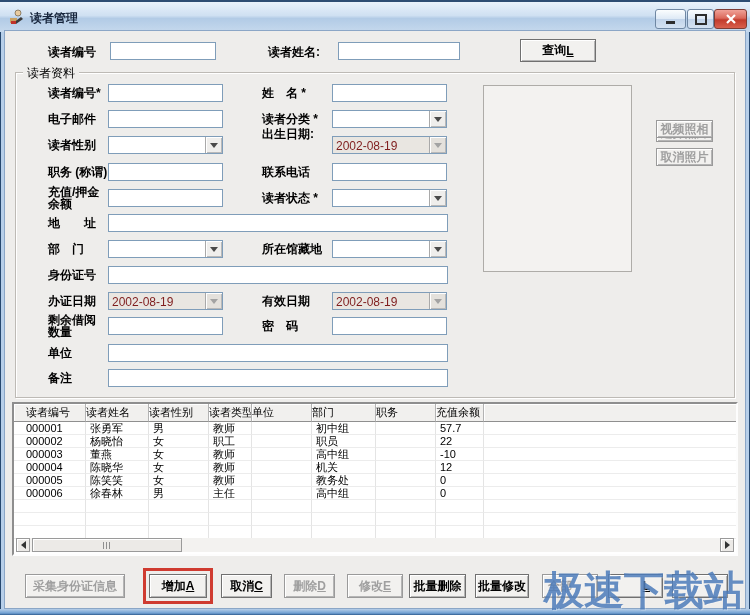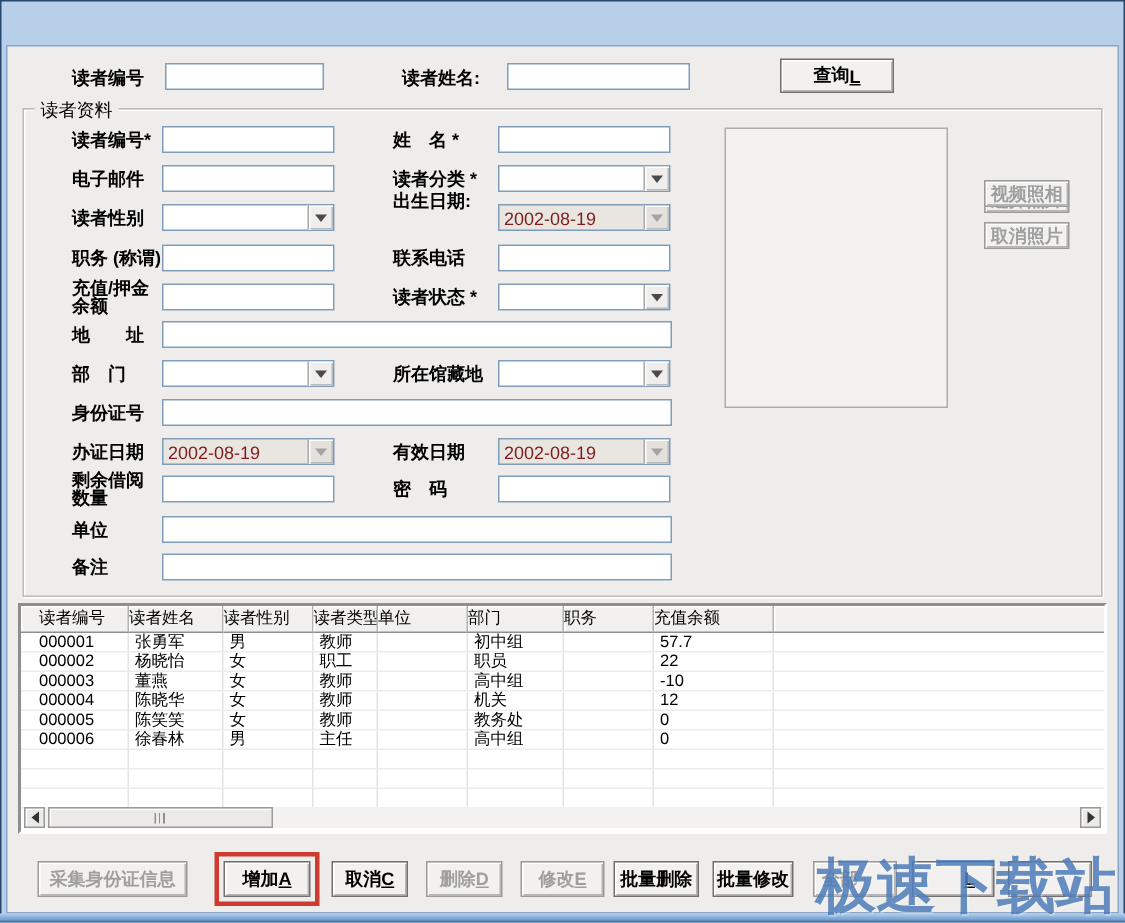--- a/index.html
+++ b/index.html
@@ -59,21 +59,21 @@
   .ghcell{box-sizing:border-box;height:18px;line-height:17px;font-size:11px;padding-left:0;
           background:#f1f0ee;border-right:1px solid #b3b3b3;border-bottom:1px solid #8f8f8f;
           box-shadow:inset 1px 1px 0 #fff;overflow:hidden;white-space:nowrap;}
   .grows{position:absolute;left:0;top:18px;right:0;}
   .grow{display:flex;height:13px;}
   .gcell{box-sizing:border-box;height:13px;line-height:12px;font-size:11px;padding-left:4px;
          border-right:1px solid #e4e4e4;border-bottom:1px solid #ececec;
          overflow:hidden;white-space:nowrap;}
   .c0{width:72px;padding-left:12px;}
   .c1{width:63px;}.c2{width:60px;}.c3{width:43px;}.c4{width:60px;}
-  .c5{width:64px;}.c6{width:60px;}.c7{width:80px;}
+  .c5{width:64px;}.c6{width:60px;}.c7{width:48px;}
   .gfill{flex:1;border-right:none;}
   
   .hscroll{position:absolute;left:2px;right:2px;bottom:2px;height:14px;background:#f3f2f0;}
   .sbtn{position:absolute;top:0;width:14px;height:14px;box-sizing:border-box;background:#eceae7;
         border:1px solid #9a9a9a;box-shadow:inset 1px 1px 0 #fff;
         display:flex;align-items:center;justify-content:center;}
   .tri-l{width:0;height:0;border:4px solid transparent;border-right:5px solid #333;margin-left:-4px;}
   .tri-r{width:0;height:0;border:4px solid transparent;border-left:5px solid #333;margin-right:-4px;}
   .sthumb{position:absolute;left:16px;top:0;width:150px;height:14px;box-sizing:border-box;
           background:#eceae7;border:1px solid #9a9a9a;box-shadow:inset 1px 1px 0 #fff;
@@ -85,20 +85,40 @@
   
   .watermark{position:absolute;left:544px;top:563px;font-size:40px;font-weight:bold;
              color:rgba(70,118,183,0.82);white-space:nowrap;letter-spacing:0;
              text-shadow:1px 1px 0 rgba(255,255,255,0.25);pointer-events:none;}
 </style>
 </head>
 <body>
 
 <div class="frame">
 
+  <div class="titlebar">
+    <svg class="appicon" viewBox="0 0 16 16">
+      <rect x="1" y="9" width="7" height="5" fill="#c8a164"></rect>
+      <circle cx="9" cy="4" r="3" fill="#e8cba0" stroke="#5a4a30" stroke-width="0.6"></circle>
+      <path d="M4 14 L12 8 L14 10 L7 15 Z" fill="#3b3b3b"></path>
+      <rect x="2" y="12" width="5" height="3" fill="#c0322a"></rect>
+    </svg>
+    <span class="title-text">读者管理</span>
+    <div class="winbtn" style="left:655px;width:29px;">
+      <span class="glyph-min"></span>
+    </div>
+    <div class="winbtn" style="left:687px;width:25px;">
+      <span class="glyph-max"></span>
+    </div>
+    <div class="winbtn close" style="left:714px;width:31px;">
+      <svg width="10" height="10" viewBox="0 0 10 10">
+        <path d="M1 1 L9 9 M9 1 L1 9" stroke="#fff" stroke-width="2.2"></path>
+      </svg>
+    </div>
+  </div>
 
   <div class="client"></div>
   <div class="bottomstrip"></div>
 
   <div class="lbl" style="left:48px;top:46px;">读者编号</div>
   <input class="tin" style="left: 110px; top: 42px; width: 106px;">
   <div class="lbl" style="left:268px;top:46px;">读者姓名:</div>
   <input class="tin" style="left: 338px; top: 42px; width: 122px;">
   <div class="btn3d" style="left:520px;top:39px;width:76px;height:23px;">
     <span>查询 </span>

